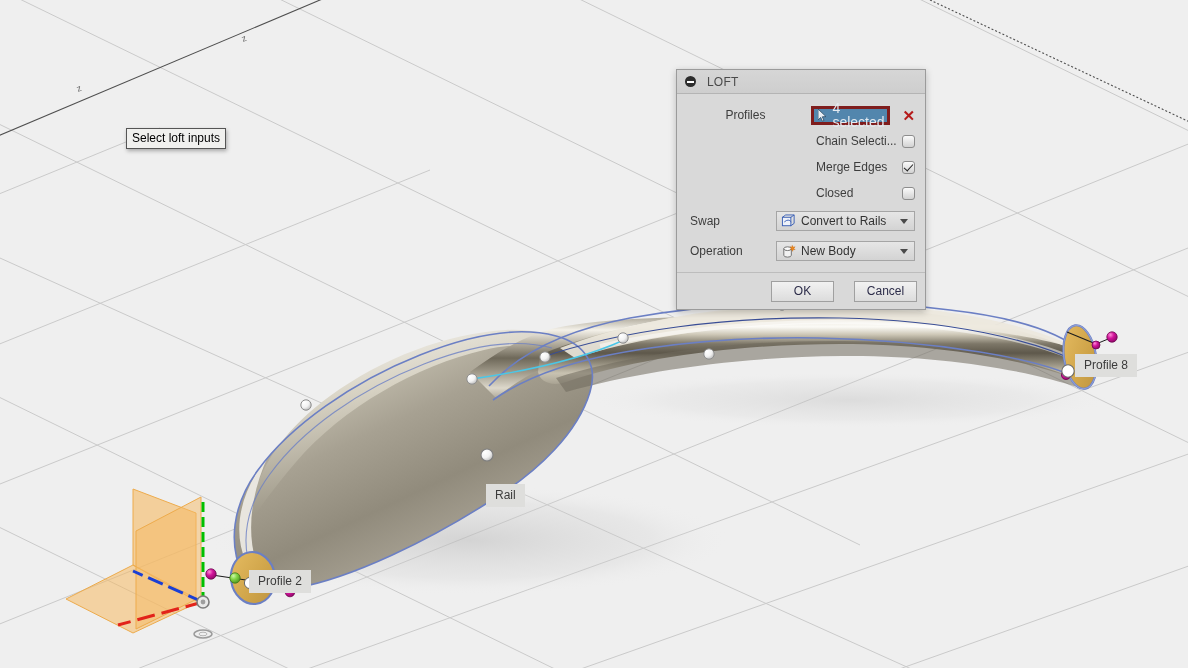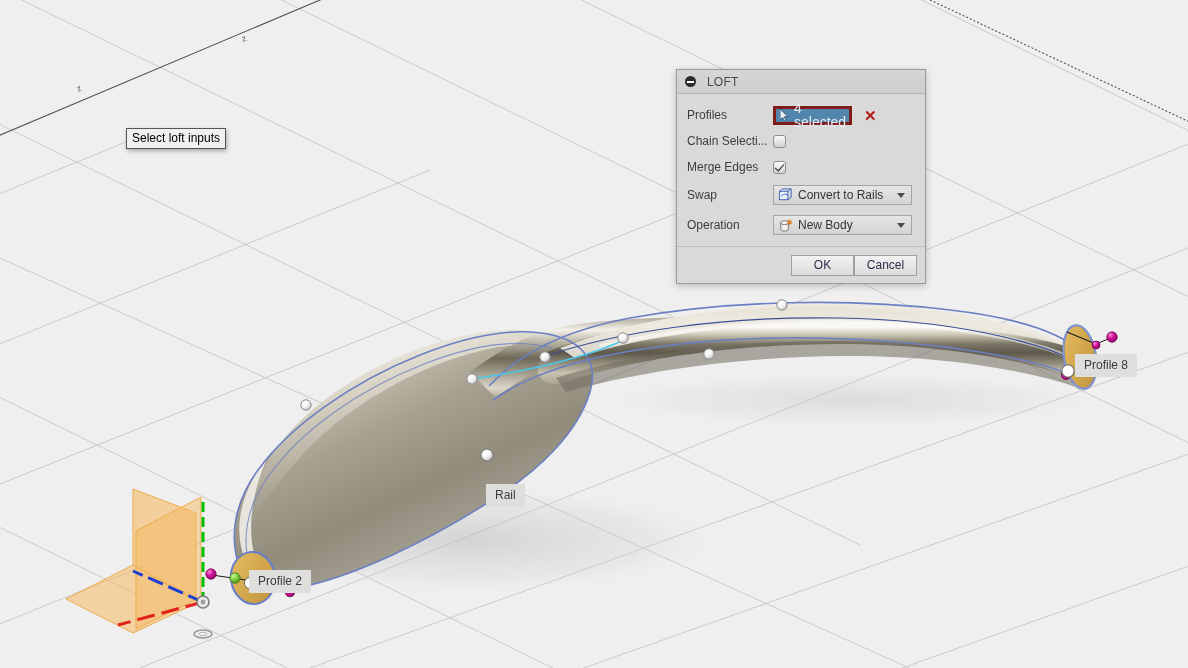--- a/index.html
+++ b/index.html
@@ -96,20 +96,21 @@
   }
   .dlg-body {
     background: #d9d9d9;
     padding: 8px 0 6px 0;
   }
   .row {
     display: flex;
     align-items: center;
     height: 26px;
     padding: 0 10px;
+    justify-content: flex-end;
   }
   .row-label {
     width: 86px;
     flex: none;
     color: #3d3d3d;
     font-size: 12px;
   }
   .sel-button {
     background: #5286ad;
     border: 3px solid #7f1d1d;
@@ -179,21 +180,21 @@
     flex: none;
   }
   .dlg-footer {
     border-top: 1px solid #bdbdbd;
     background: #d9d9d9;
     height: 36px;
     display: flex;
     align-items: center;
     justify-content: flex-end;
     padding-right: 8px;
-    gap: 0;
+    gap: 20px;
   }
   .dlg-btn {
     width: 63px; height: 21px;
     background: linear-gradient(to bottom, #f2f2f2, #dcdcdc);
     border: 1px solid #a0a0a0;
     font-size: 12px;
     color: #2d2d4a;
     cursor: pointer;
     font-family: "Liberation Sans", sans-serif;
     padding: 0;
@@ -513,20 +514,24 @@
     <div class="row">
       <span class="row-label">Chain Selecti...</span>
       <span class="cbox"></span>
     </div>
 
     <div class="row">
       <span class="row-label">Merge Edges</span>
       <span class="cbox checked"></span>
     </div>
 
+    <div class="row">
+      <span class="row-label">Closed</span>
+      <span class="cbox"></span>
+    </div>
 
     <div class="row" style="height:30px;">
       <span class="row-label">Swap</span>
       <div class="dropdown">
         <svg class="dd-icon" viewBox="0 0 16 16">
           <rect x="1.5" y="3.5" width="9" height="9" fill="#eef2fa" stroke="#3a5fb5" stroke-width="1"></rect>
           <polyline points="1.5,3.5 5,1 14,1 14,10 10.5,12.5" fill="none" stroke="#3a5fb5" stroke-width="1"></polyline>
           <line x1="10.5" y1="3.5" x2="14" y2="1" stroke="#3a5fb5" stroke-width="1"></line>
           <path d="M3.5 8.5 Q8 4.5 11 8.5" fill="none" stroke="#3a5fb5" stroke-width="1"></path>
         </svg>

